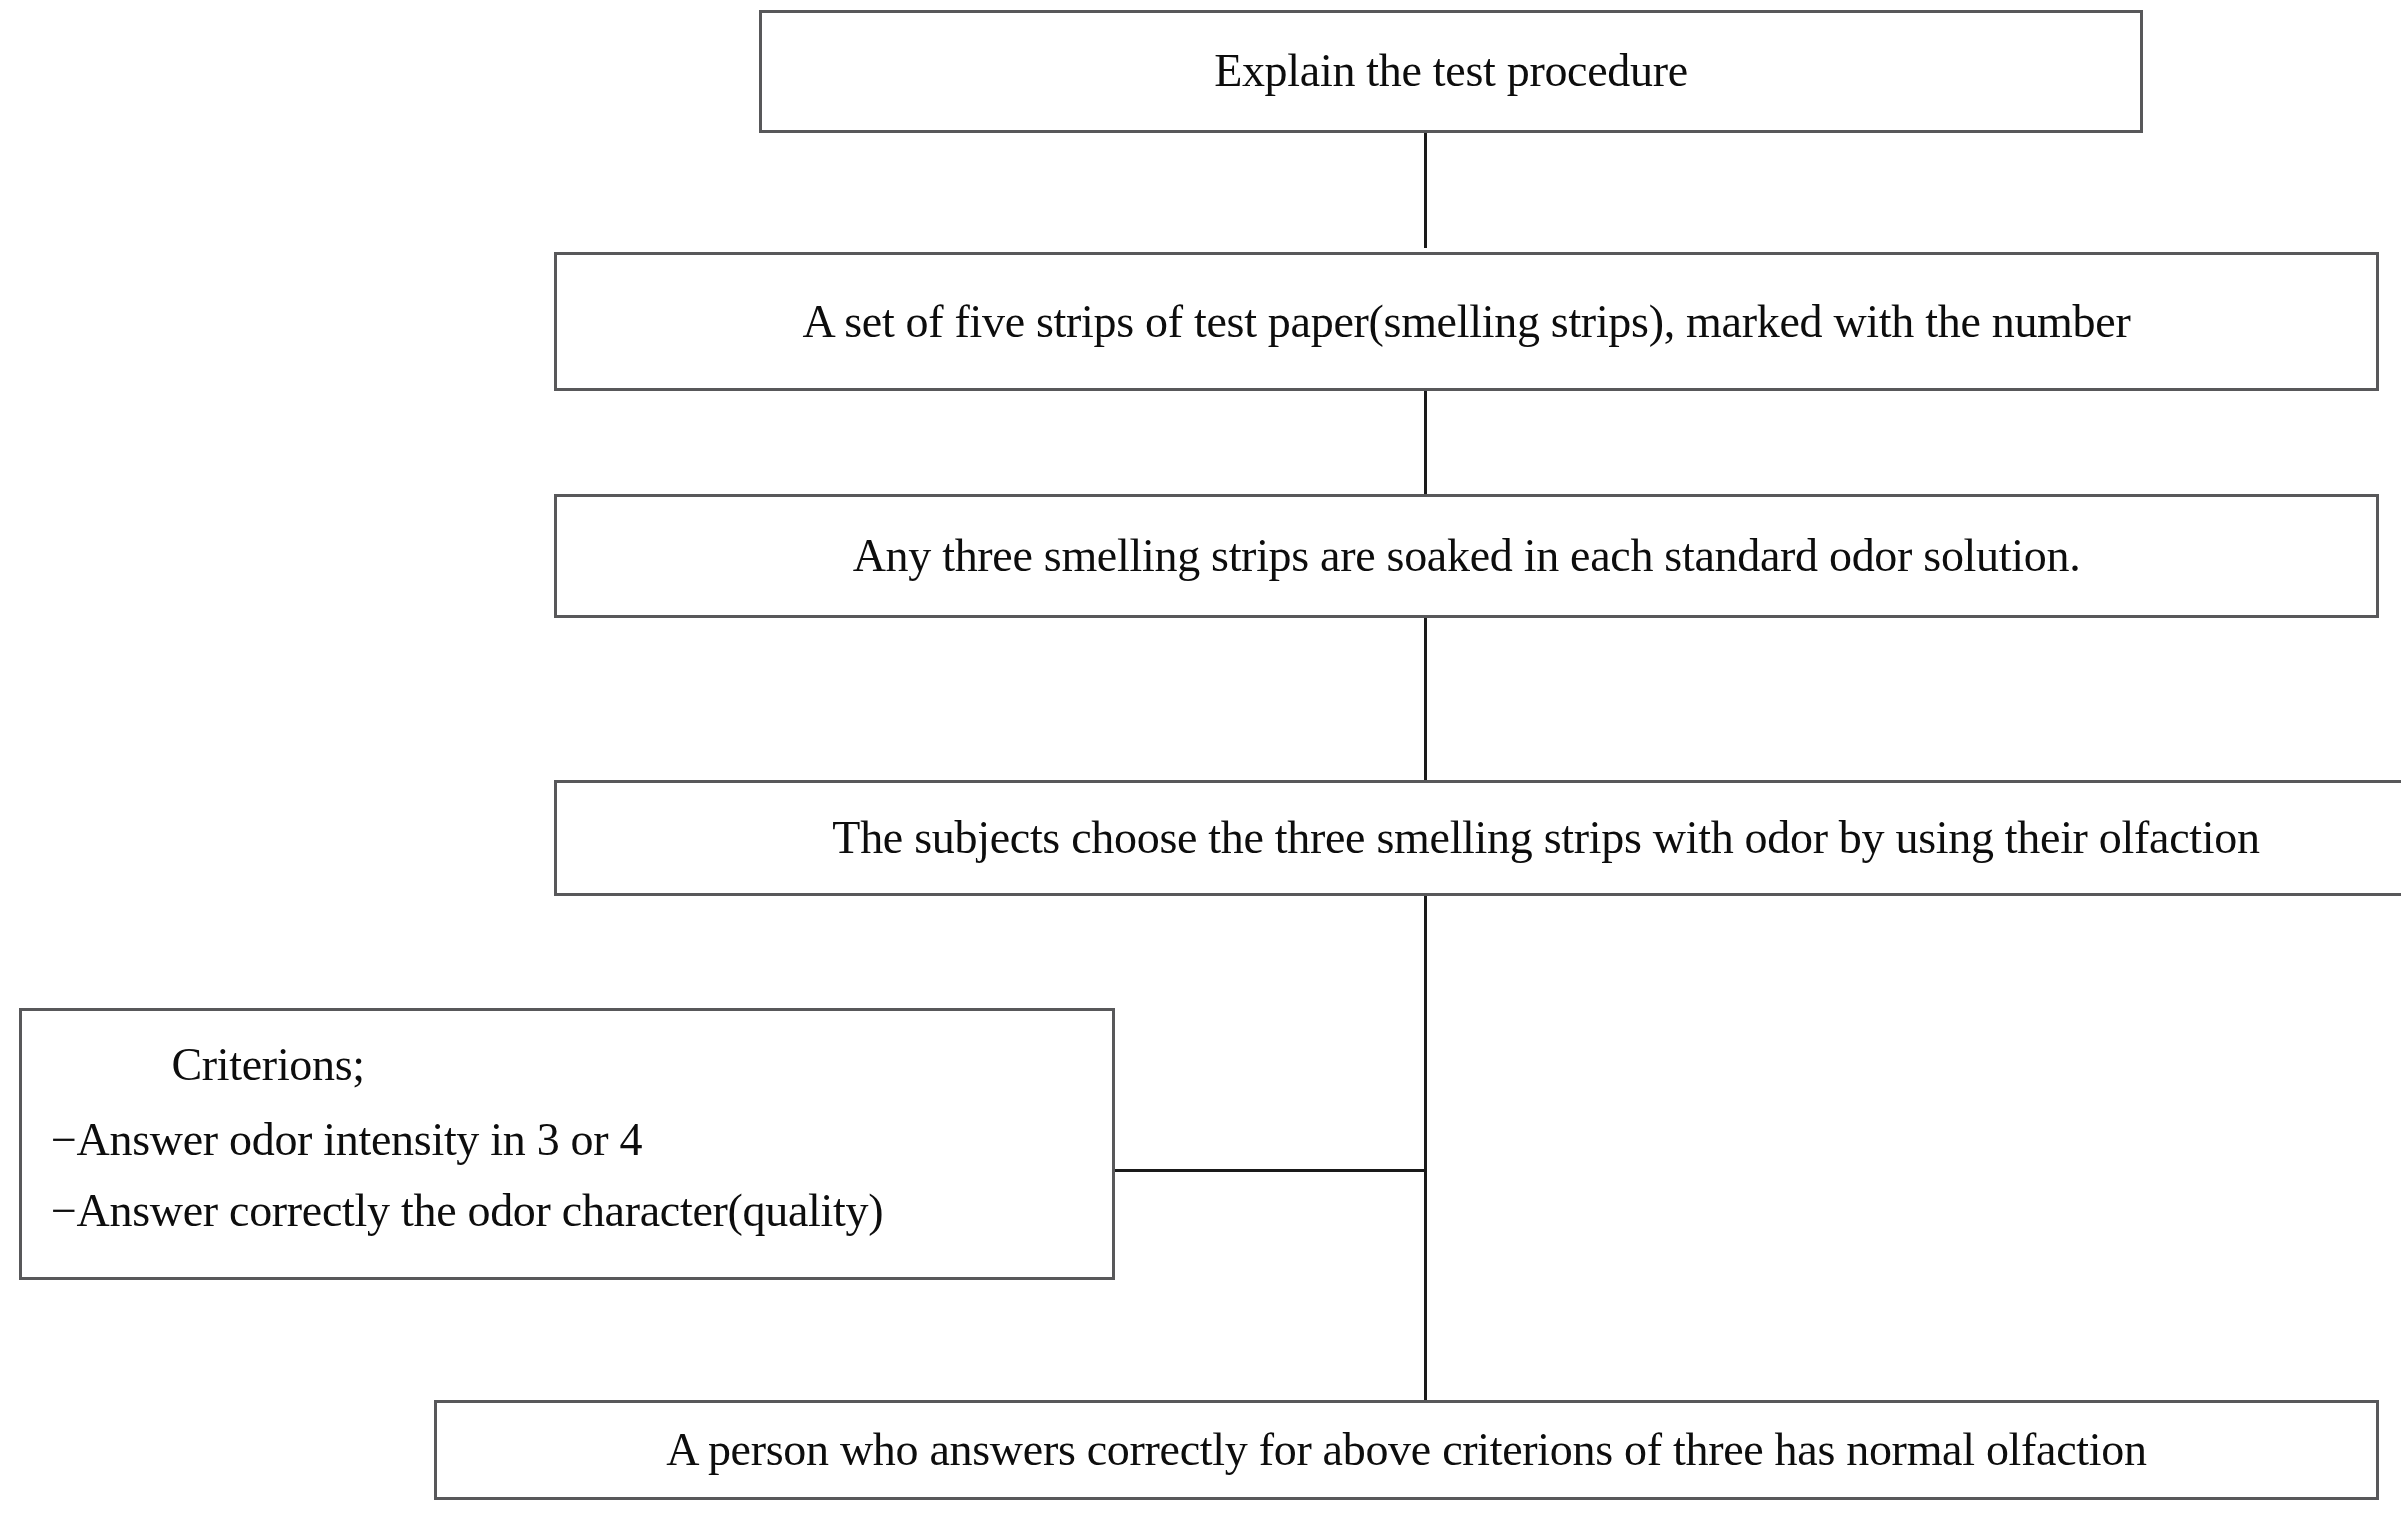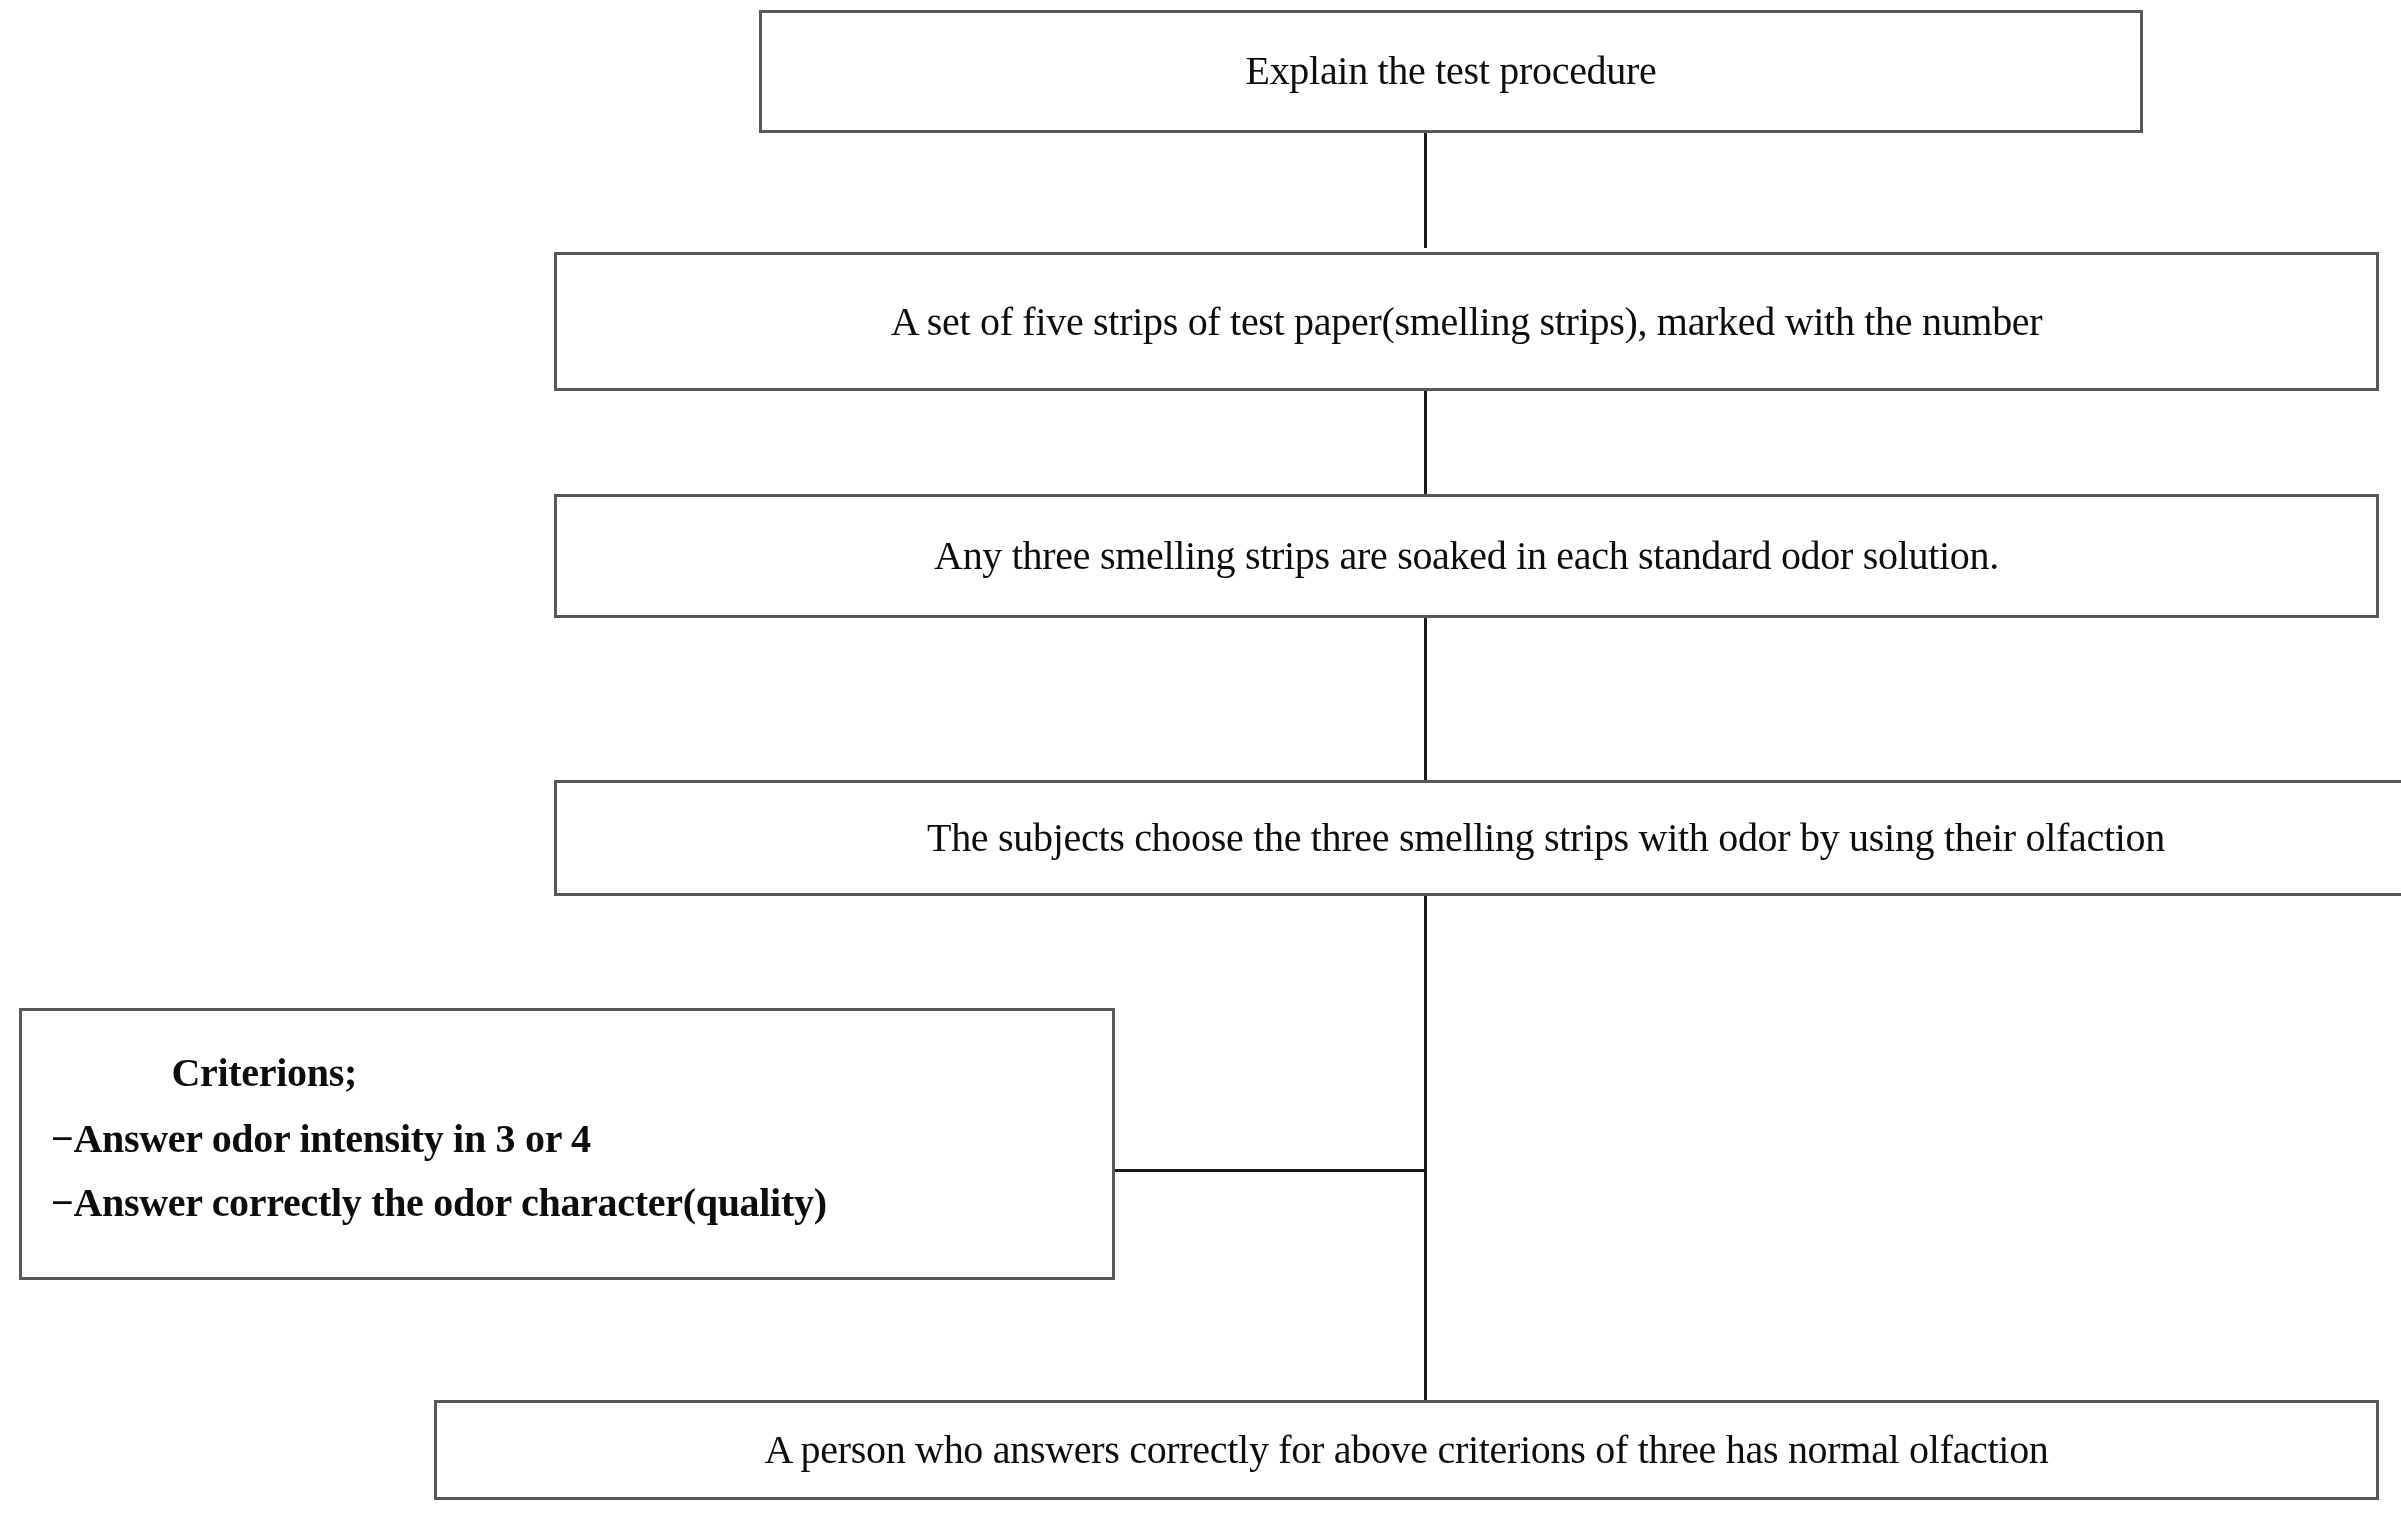--- a/index.html
+++ b/index.html
@@ -19,38 +19,38 @@
     position: absolute;
     box-sizing: border-box;
     border: 3.2px solid #58585a;
     background: #ffffff;
     display: flex;
     flex-direction: column;
     align-items: center;
     justify-content: center;
     text-align: center;
     color: #0d0d0d;
-    font-size: 40px;
+    font-size: 46px;
     line-height: 1.30;
     letter-spacing: -0.3px;
     z-index: 3;
   }
   .node .line {
     display: block;
     white-space: nowrap;
   }
 
   
   #node-explain      { left: 759px; top:   9.7px; width: 1384px; height:  123px; }
   #node-strips       { left:  554px; top:  252px; width: 1825px; height:  139px; }
   #node-soak         { left:  554px; top:  494px; width: 1825px; height:  124px; align-items: center; }
   #node-choose       { left:  554px; top: 780px; width: 1984px; height:  116px; }
   #node-criterions   { left:   19.4px; top: 1008px; width: 1096px; height:  272px;
                        align-items: flex-start; justify-content: center; text-align: left;
-                       padding: 6.5px 0 6.5px 0; font-weight: bold; }
+                       padding: 6.5px 0 6.5px 0; }
   #node-result       { left:  434px; top: 1400px; width: 1945px; height:  100px; text-align: right; }
 
   #node-criterions .line { padding-left: 28.5px; }
   #node-criterions .line.heading { padding-left: 149px; padding-bottom: 14.3px; }
   #node-criterions .line.bullet  { padding-bottom: 11.7px; }
 
   
   .conn {
     position: absolute;
     background: #1a1a1a;

